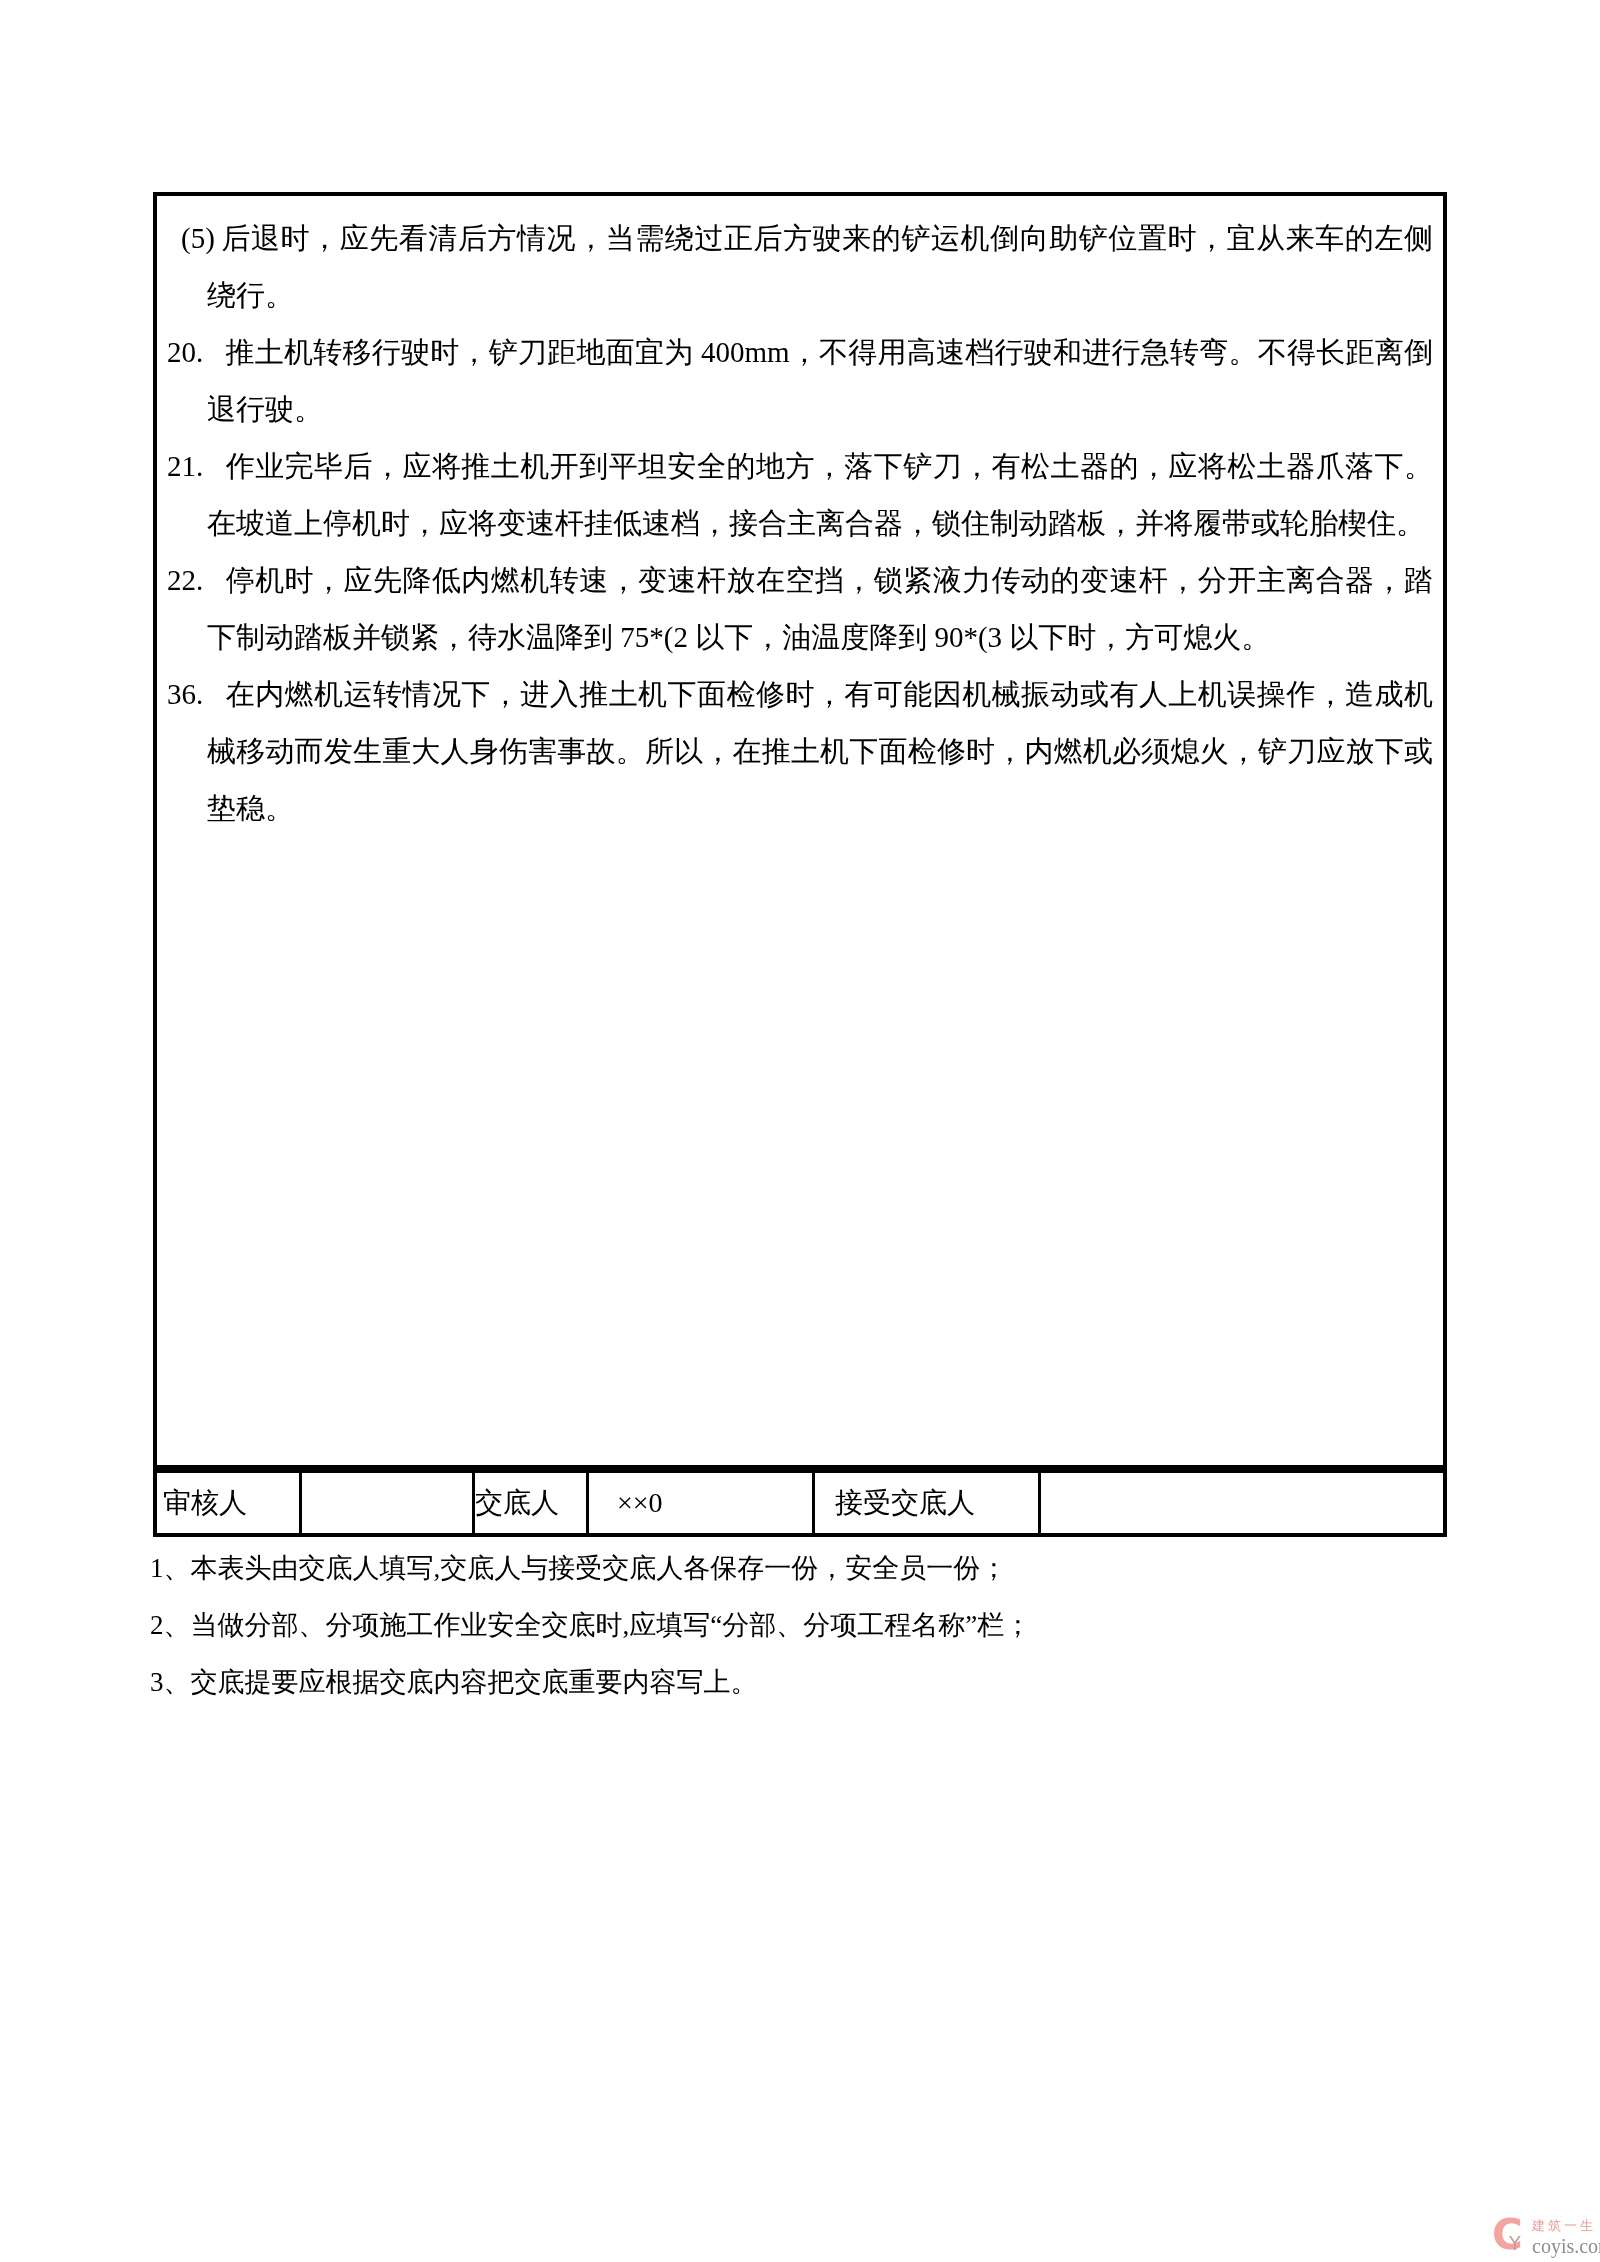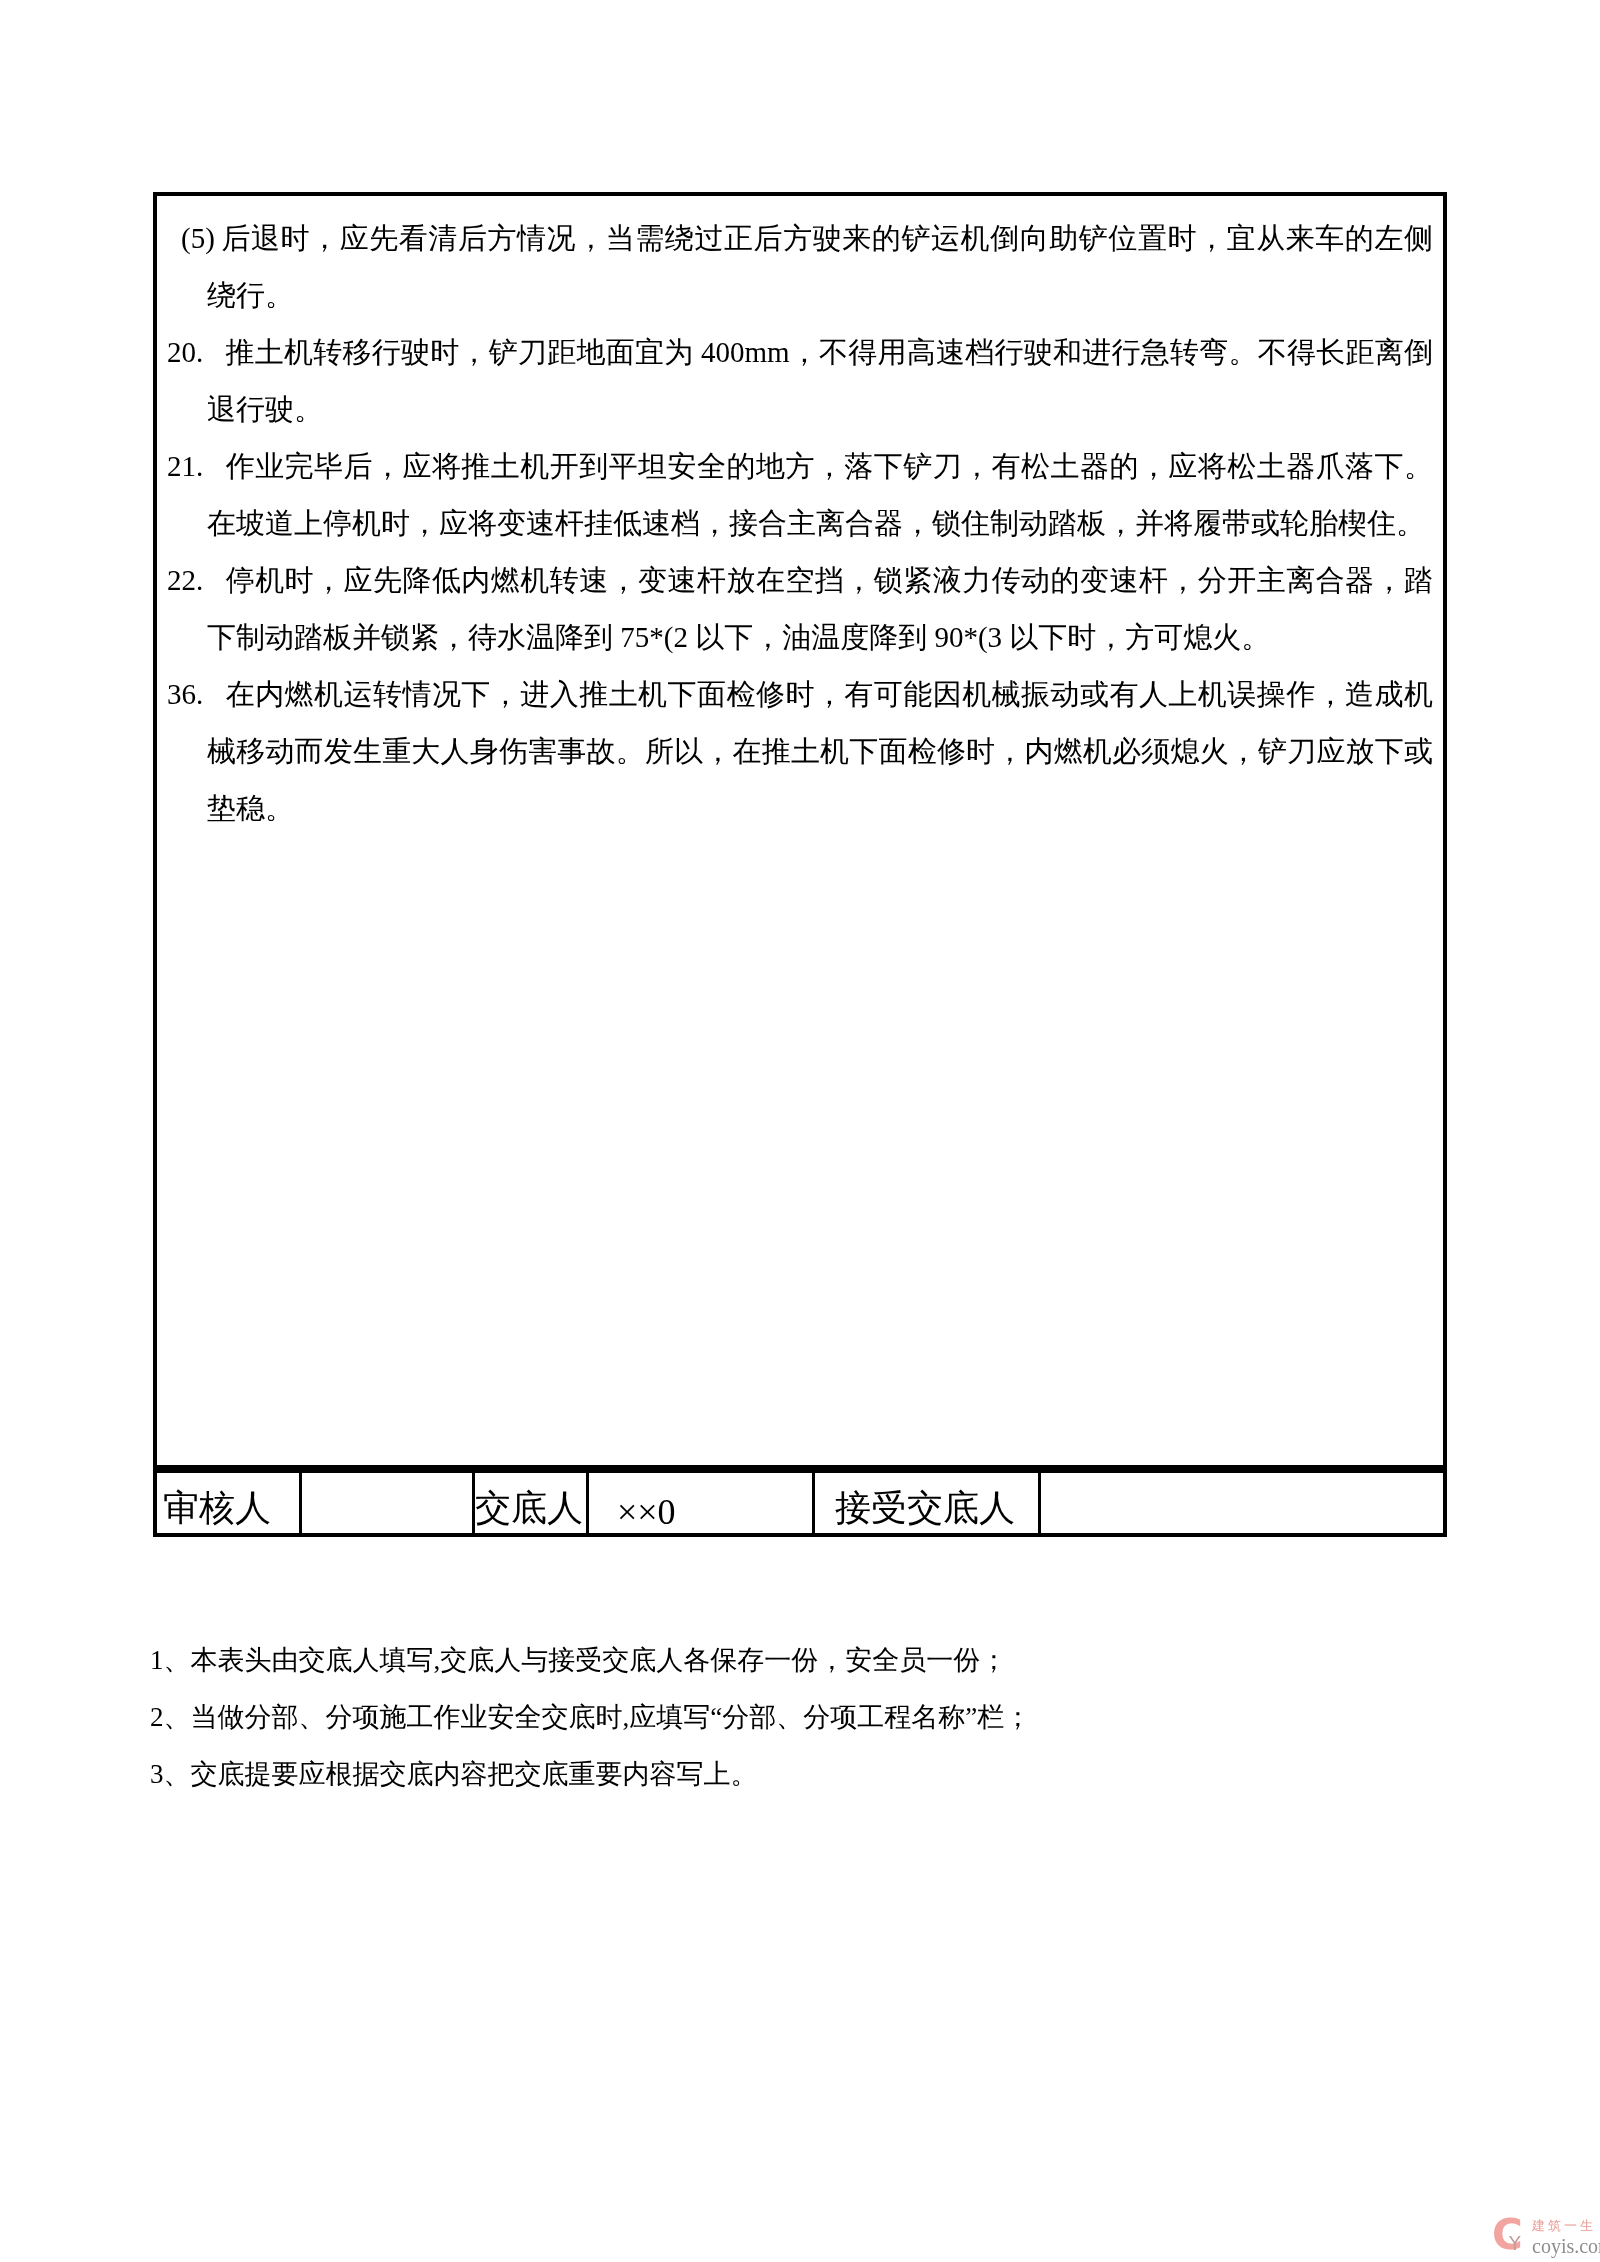--- a/index.html
+++ b/index.html
@@ -44,38 +44,38 @@
     top: 1469px;
     width: 1294px;
     height: 68px;
     border: 4px solid #000000;
     box-sizing: border-box;
     display: flex;
     align-items: stretch;
   }
   .cell {
     display: flex;
-    align-items: flex-end;
-    font-size: 36px;
+    align-items: center;
+    font-size: 28px;
     box-sizing: border-box;
     border-right: 3px solid #000000;
   }
   .cell:last-child { border-right: none; }
   .c1 { width: 145px; padding-left: 6px; }
   .c2 { width: 173px; }
   .c3 { width: 114px; }
   .c4 { width: 226px; padding-left: 28px; }
   .c5 { width: 226px; padding-left: 20px; }
   .c6 { flex: 1; }
 
   
   .notes {
     position: absolute;
     left: 150px;
-    top: 1632px;
+    top: 1540px;
     width: 1360px;
   }
   .note-line {
     margin: 0;
     font-size: 27px;
     line-height: 57px;
   }
 
   
   .watermark {

